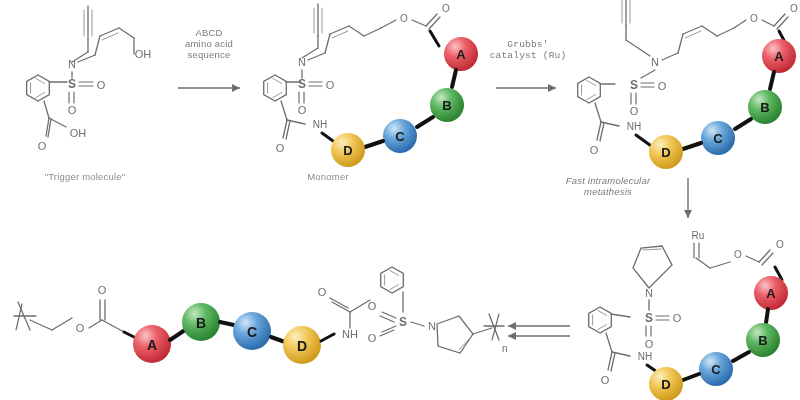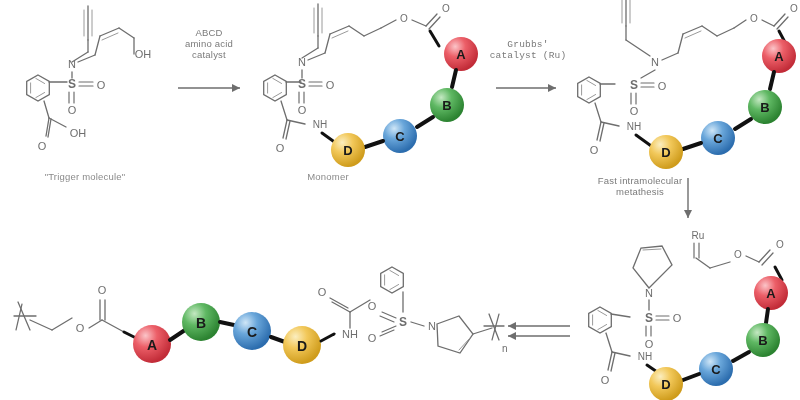--- a/index.html
+++ b/index.html
@@ -378,23 +378,23 @@
       <path d="M489,314 L499,340" stroke="#6e6e6e" stroke-width="1.3" fill="none"></path>
       <path d="M484,326 L504,326" stroke="#6e6e6e" stroke-width="1.3" fill="none"></path>
       <path d="M499,314 L492,340" stroke="#6e6e6e" stroke-width="1.2" fill="none"></path>
     </g>
     <text x="502" y="352" font-size="10" fill="#6e6e6e" font-family="Liberation Sans, sans-serif">n</text>
   </g>
 </svg>
 
 <div class="lbl rxn" style="left:166px;top:28px;width:86px;">ABCD
 amino acid
-catalyst</div>
+sequence</div>
 
 <div class="lbl cap" style="left:10px;top:172px;width:150px;">"Trigger molecule"</div>
 
 <div class="lbl cap" style="left:288px;top:172px;width:80px;">Monomer</div>
 
 <div class="lbl rxn" style="left:486px;top:40px;width:84px;font-family:Liberation Mono, monospace;">Grubbs'
 catalyst (Ru)</div>
 
-<div class="lbl rxn" style="left:572px;top:176px;width:136px;">Fast intramolecular
+<div class="lbl rxn" style="left:540px;top:176px;width:136px;font-style:italic;">Fast intramolecular
 metathesis</div>
 
 </body></html>

